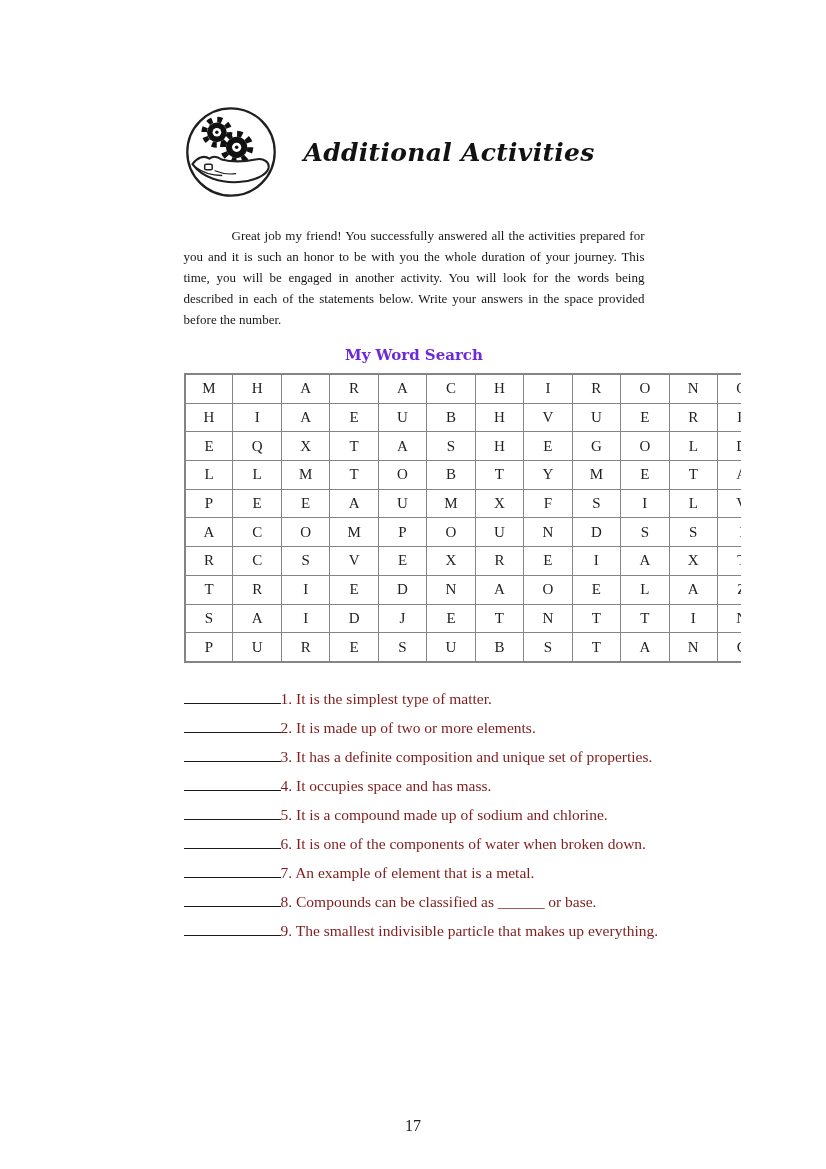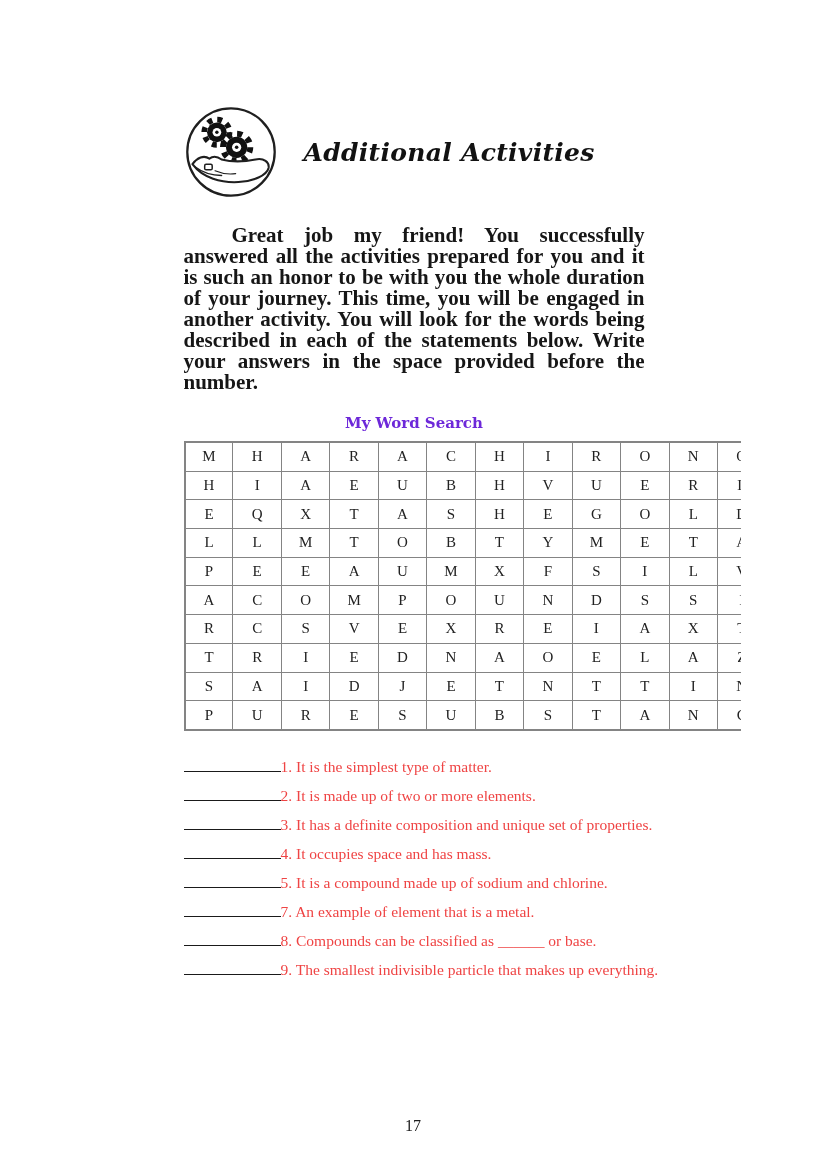--- a/index.html
+++ b/index.html
@@ -30,26 +30,25 @@
     font-weight: bold;
     font-size: 25px;
     margin-left: 26px;
     letter-spacing: 0.3px;
     color: #121212;
   }
 
   
   .intro {
     margin-top: 26px;
-    font-size: 21px;
+    font-size: 13px;
     line-height: 21px;
     text-align: justify;
     text-indent: 48px;
     color: #161616;
-    font-weight: bold;
   }
 
   
   .ws-title {
     margin-top: 16px;
     margin-bottom: 9px;
     text-align: center;
     font-family: "DejaVu Serif", serif;
     font-weight: bold;
     font-size: 15px;
@@ -71,21 +70,21 @@
     padding: 0;
   }
 
   
   .questions { margin-top: 21px; }
   .q {
     height: 29px;
     line-height: 29px;
     font-size: 15.5px;
     white-space: nowrap;
-    color: #ef4444;
+    color: #7f1d1d;
   }
   .blank {
     display: inline-block;
     width: 97px;
     height: 15px;
     border-bottom: 1.3px solid #1a1a1a;
     vertical-align: baseline;
   }
 
   
@@ -301,20 +300,21 @@
           </tr>
         </tbody>
     </table>
 
     <div class="questions">
         <div class="q"><span class="blank"></span><span>1. It is the simplest type of matter.</span></div>
         <div class="q"><span class="blank"></span><span>2. It is made up of two or more elements.</span></div>
         <div class="q"><span class="blank"></span><span>3. It has a definite composition and unique set of properties.</span></div>
         <div class="q"><span class="blank"></span><span>4. It occupies space and has mass.</span></div>
         <div class="q"><span class="blank"></span><span>5. It is a compound made up of sodium and chlorine.</span></div>
+        <div class="q"><span class="blank"></span><span>6. It is one of the components of water when broken down.</span></div>
         <div class="q"><span class="blank"></span><span>7. An example of element that is a metal.</span></div>
         <div class="q"><span class="blank"></span><span>8. Compounds can be classified as ______ or base.</span></div>
         <div class="q"><span class="blank"></span><span>9. The smallest indivisible particle that makes up everything.</span></div>
       </div>
 
   </div>
 
   <div class="page-number">17</div>
 </div>
 

